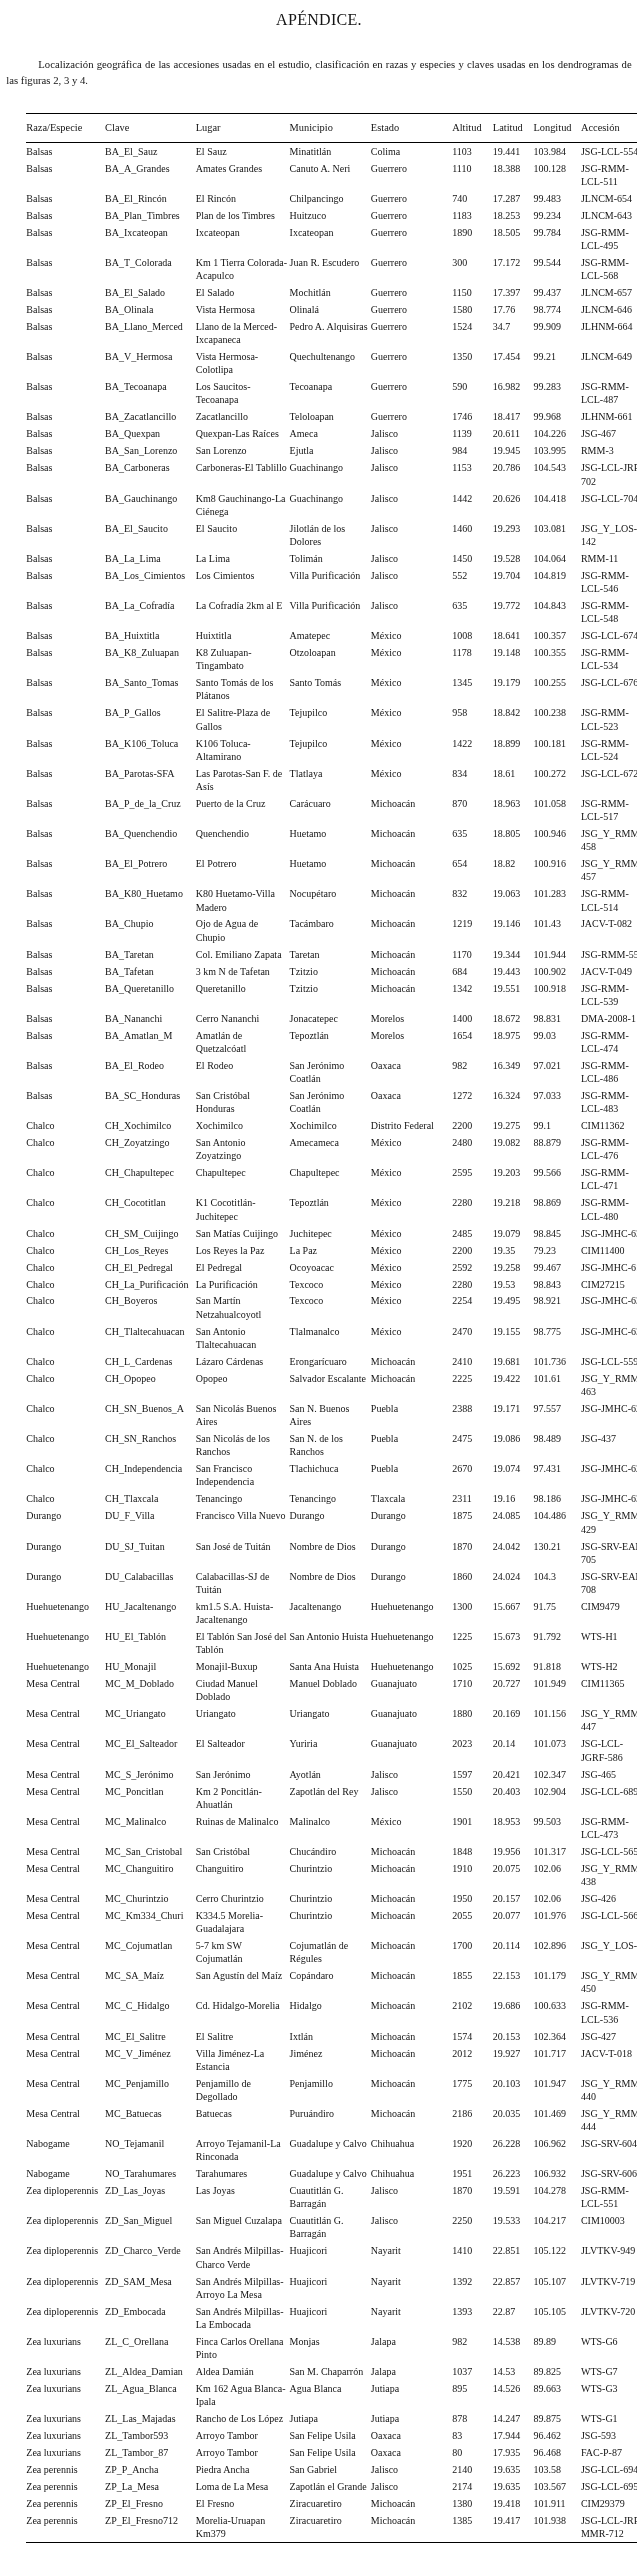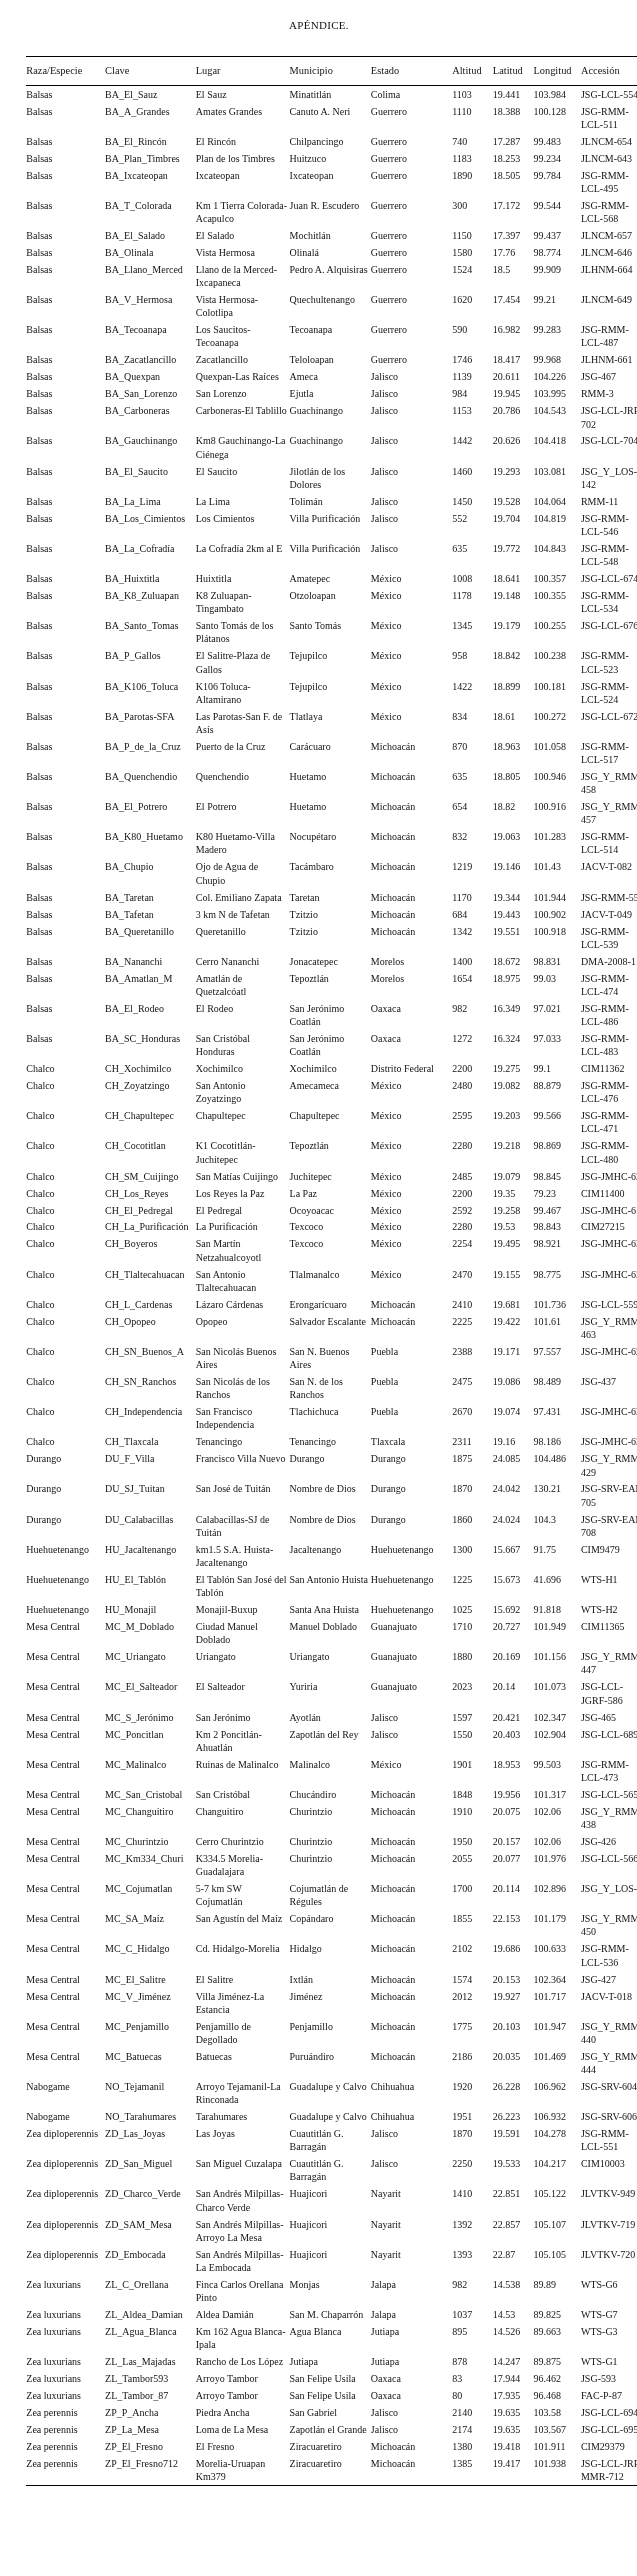--- a/index.html
+++ b/index.html
@@ -8,23 +8,23 @@
     min-height:2576px;
     box-sizing:border-box;
     margin:0 auto;
     padding:10px 6.3px 15px 6.3px;
     background:#ffffff;
     color:#141414;
     font-family:"Liberation Serif", serif;
   }
   .title {
     text-align:center;
-    font-size:11px;
+    font-size:16px;
     font-weight:normal;
-    margin:9px 0 0 0;
+    margin:1px 0 0 0;
     letter-spacing:0.3px;
   }
   .caption {
     font-size:10.7px;
     line-height:1.45;
     margin:28px 0 0 0;
     text-indent:32px;
     text-align:justify;
   }
   table.acc {
@@ -50,20 +50,21 @@
     vertical-align:top;
     padding:1.9px 1.9px 1.9px 0;
     overflow-wrap:break-word;
   }
 </style>
 </head>
 <body>
 
 <div class="page">
   <h1 class="title">APÉNDICE.</h1>
+  <p class="caption">Localización geográfica de las accesiones usadas en el estudio, clasificación en razas y especies y claves usadas en los dendrogramas de las figuras 2, 3 y 4.</p>
 
   <table class="acc">
     <colgroup>
       <col style="width:12.6%">
       <col style="width:14.5%">
       <col style="width:15.0%">
       <col style="width:13.0%">
       <col style="width:13.0%">
       <col style="width:6.5%">
       <col style="width:6.5%">
@@ -172,31 +173,31 @@
           <td>98.774</td>
           <td>JLNCM-646</td>
         </tr>
         <tr>
           <td>Balsas</td>
           <td>BA_<wbr>Llano_<wbr>Merced</td>
           <td>Llano de la Merced-Ixcapaneca</td>
           <td>Pedro A. Alquisiras</td>
           <td>Guerrero</td>
           <td>1524</td>
-          <td>18.5</td>
+          <td>34.7</td>
           <td>99.909</td>
           <td>JLHNM-664</td>
         </tr>
         <tr>
           <td>Balsas</td>
           <td>BA_<wbr>V_<wbr>Hermosa</td>
           <td>Vista Hermosa-Colotlipa</td>
           <td>Quechultenango</td>
           <td>Guerrero</td>
-          <td>1620</td>
+          <td>1350</td>
           <td>17.454</td>
           <td>99.21</td>
           <td>JLNCM-649</td>
         </tr>
         <tr>
           <td>Balsas</td>
           <td>BA_<wbr>Tecoanapa</td>
           <td>Los Saucitos-Tecoanapa</td>
           <td>Tecoanapa</td>
           <td>Guerrero</td>
@@ -723,21 +724,21 @@
           <td>CIM9479</td>
         </tr>
         <tr>
           <td>Huehuetenango</td>
           <td>HU_<wbr>El_<wbr>Tablón</td>
           <td>El Tablón San José del Tablón</td>
           <td>San Antonio Huista</td>
           <td>Huehuetenango</td>
           <td>1225</td>
           <td>15.673</td>
-          <td>41.696</td>
+          <td>91.792</td>
           <td>WTS-H1</td>
         </tr>
         <tr>
           <td>Huehuetenango</td>
           <td>HU_<wbr>Monajil</td>
           <td>Monajil-Buxup</td>
           <td>Santa Ana Huista</td>
           <td>Huehuetenango</td>
           <td>1025</td>
           <td>15.692</td>

